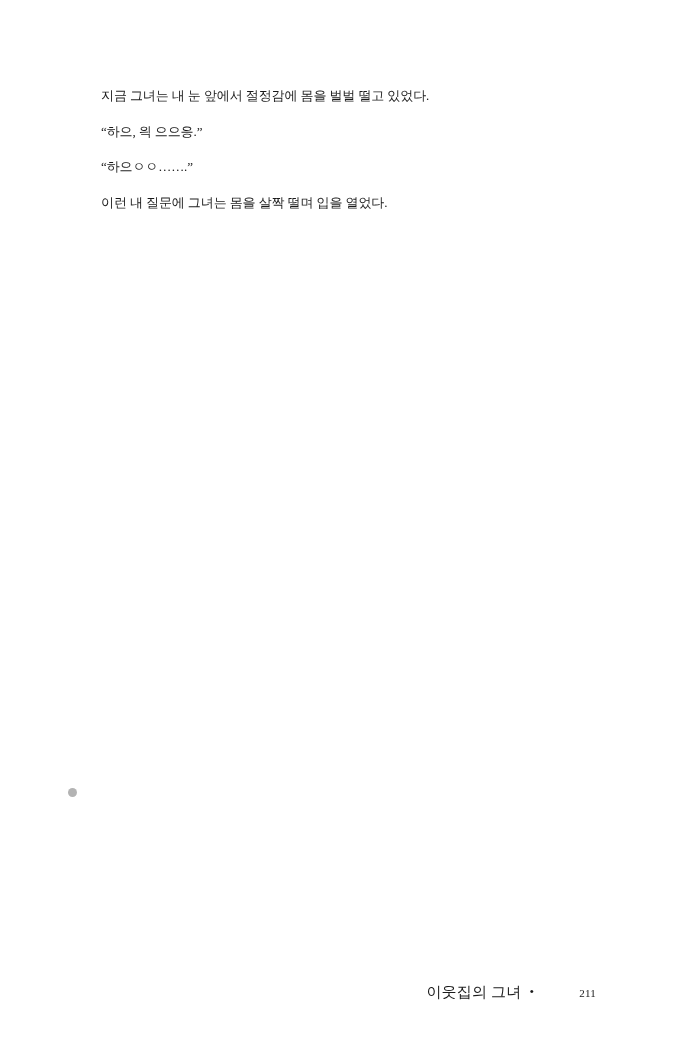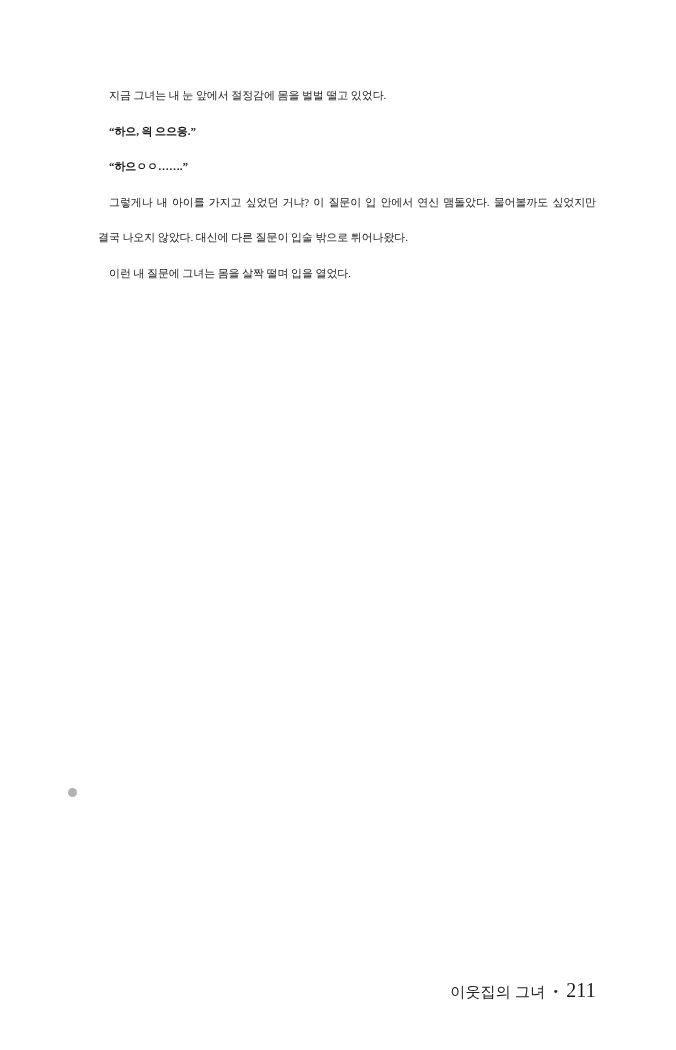--- a/index.html
+++ b/index.html
@@ -15,54 +15,53 @@
     overflow: hidden;
   }
   .page {
     position: relative;
     width: 676px;
     height: 1050px;
     box-sizing: border-box;
     padding: 78px 80px 40px 88px;
   }
   .body-text {
-    font-size: 11px;
+    font-size: 13px;
     line-height: 35.5px;
     text-align: justify;
     text-justify: inter-character;
     letter-spacing: -0.1px;
     word-break: keep-all;
-    margin-left: 10px;
   }
   .para {
     margin: 0;
     text-indent: 1em;
   }
   .para.dialogue {
     text-indent: 1em;
-    font-weight: bold;
   }
   .gap {
     height: 35px;
   }
   .footer {
     position: absolute;
     right: 80px;
     bottom: 48px;
     font-size: 15px;
     letter-spacing: 0.2px;
     white-space: nowrap;
   }
   .footer .dot {
     margin: 0 8px;
     font-size: 13px;
     vertical-align: 1px;
   }
   .footer .pageno {
-    font-size: 20px;
+    font-size: 11px;
+    margin-left: 37px;
   }
   .margin-mark {
     position: absolute;
     left: 68px;
     top: 788px;
     width: 9px;
     height: 9px;
     border-radius: 50%;
     background: #9a9a9a;
     opacity: 0.75;
@@ -72,21 +71,20 @@
 <body>
 
 <div class="page">
 
   <div class="margin-mark"></div>
 
   <div class="body-text">
     <p class="para">지금 그녀는 내 눈 앞에서 절정감에 몸을 벌벌 떨고 있었다.</p>
     <p class="para dialogue">“하으, 읙 으으응.”</p>
     <p class="para dialogue">“하으ㅇㅇ…….”</p>
-    <p class="para">그렇게나 내 아이를 가지고 싶었던 거냐? 이 질문이 입 안에서 연신 맴돌았다. 물어볼까도 싶었지만 결국 나오지 않았다. 대신에 다른 질문이 입술 밖으로 튀어나왔다.</p>
     <p class="para">이런 내 질문에 그녀는 몸을 살짝 떨며 입을 열었다.</p>
     <div class="gap"></div>
   </div>
 
   <div class="footer">
     <span>이웃집의 그녀</span><span class="dot">•</span><span class="pageno">211</span>
   </div>
 
 </div>
 

